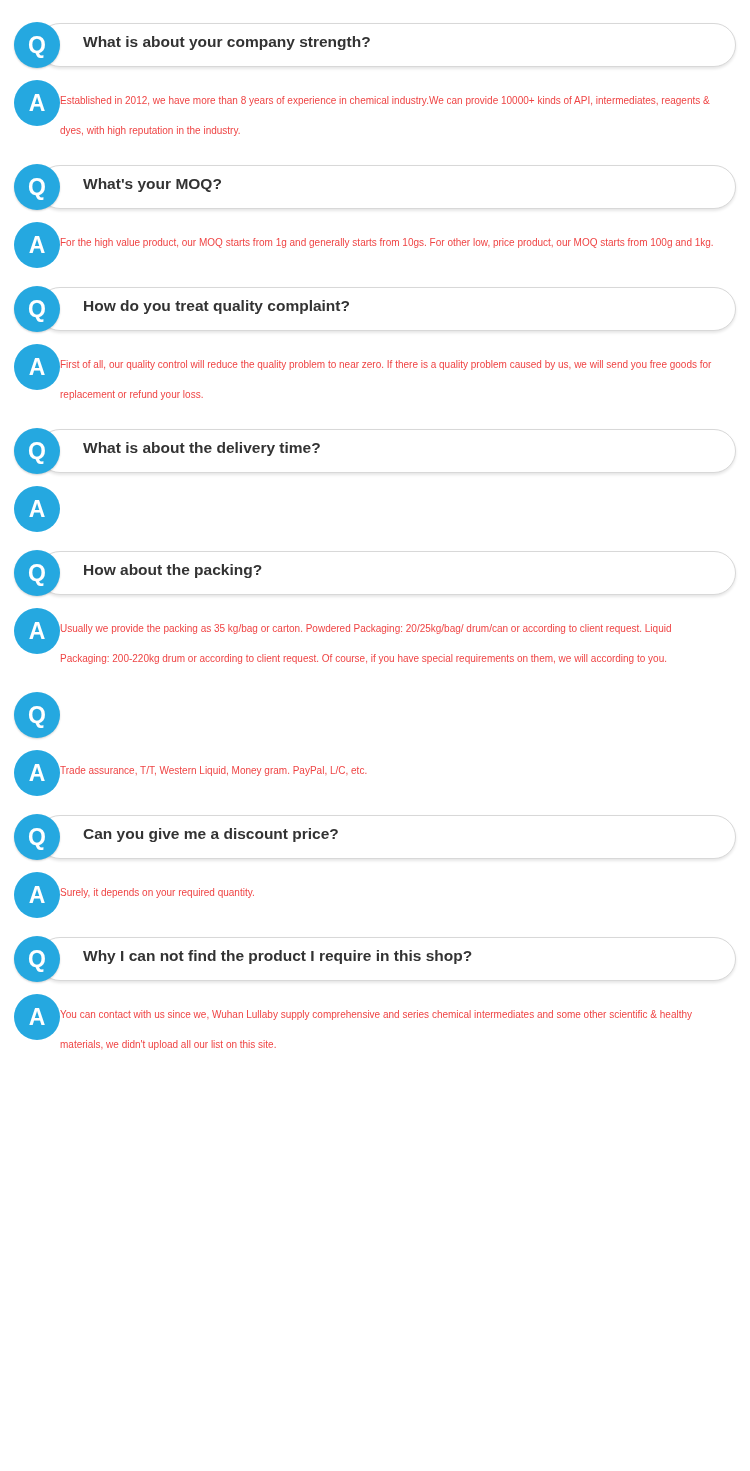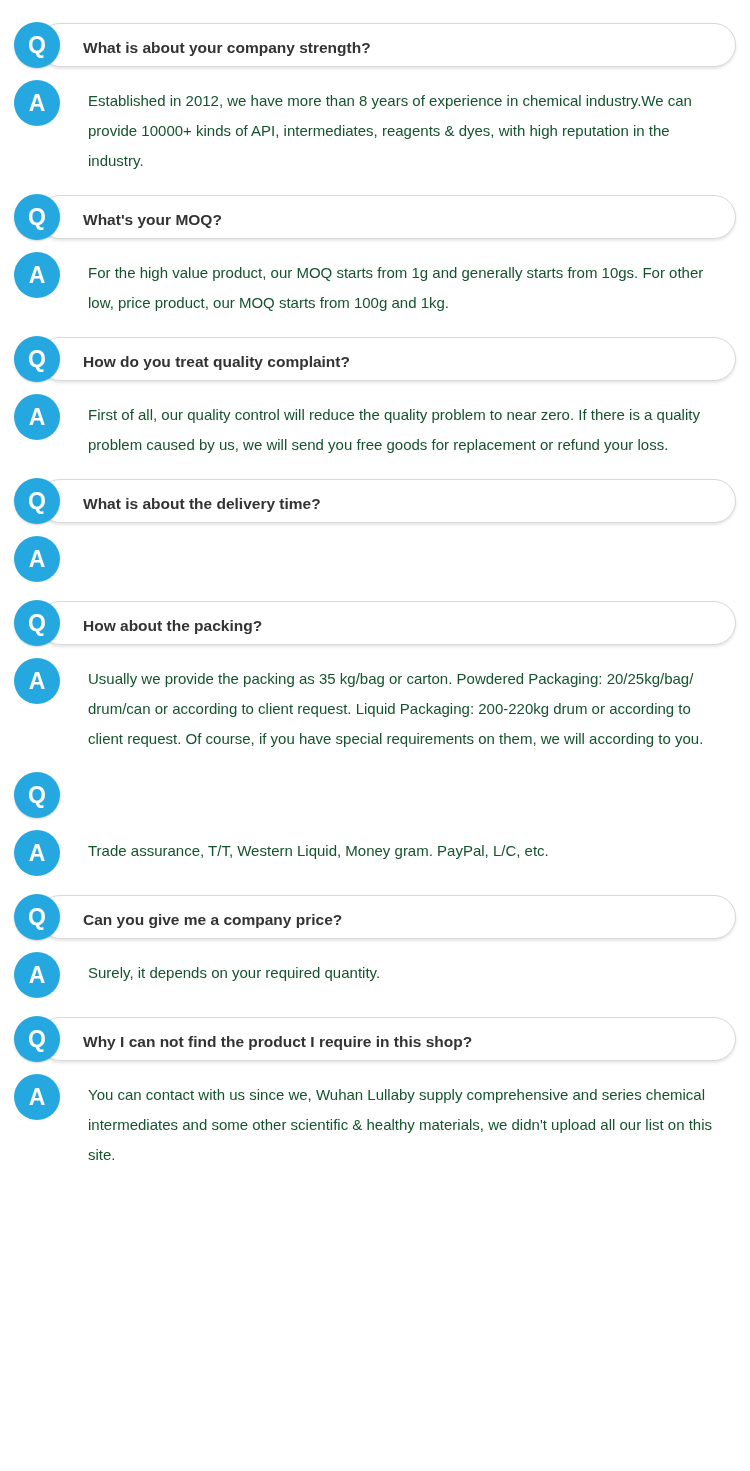--- a/index.html
+++ b/index.html
@@ -47,21 +47,21 @@
     font-family: "Liberation Sans", sans-serif;
     box-shadow: 0 1px 2px rgba(0,0,0,0.18);
   }
   .q-bubble {
     position: relative;
     z-index: 1;
     margin-left: -22px;
     flex: 1 1 auto;
     min-height: 44px;
     display: flex;
-    align-items: flex-end;
+    align-items: flex-start;
     padding: 8px 24px 8px 44px;
     border: 1px solid #d8d8d8;
     border-radius: 24px;
     background: #ffffff;
     box-shadow: 0 2px 3px rgba(0,0,0,0.10);
   }
   .q-text {
     font-size: 15.5px;
     font-weight: bold;
     color: #333333;
@@ -83,26 +83,25 @@
     color: #ffffff;
     font-size: 23px;
     font-weight: bold;
     display: flex;
     align-items: center;
     justify-content: center;
     margin-top: 2px;
   }
   .a-text {
     flex: 1 1 auto;
-    margin-left: 28px;
     padding-top: 8px;
     padding-right: 16px;
-    font-size: 15px;
+    font-size: 10px;
     line-height: 30px;
-    color: #14532d;
+    color: #ef4444;
   }
 </style>
 </head>
 <body>
 
 <div class="faq-list">
 
   <div class="faq-item">
     <div class="q-row">
       <div class="q-badge">Q</div>
@@ -174,21 +173,21 @@
     <div class="a-row">
       <div class="a-badge">A</div>
       <div class="a-text">Trade assurance, T/T, Western Liquid, Money gram. PayPal, L/C, etc.</div>
     </div>
   </div>
 
   <div class="faq-item">
     <div class="q-row">
       <div class="q-badge">Q</div>
       <div class="q-bubble">
-        <span class="q-text">Can you give me a company price?</span>
+        <span class="q-text">Can you give me a discount price?</span>
       </div>
     </div>
     <div class="a-row">
       <div class="a-badge">A</div>
       <div class="a-text">Surely, it depends on your required quantity.</div>
     </div>
   </div>
 
   <div class="faq-item">
     <div class="q-row">

